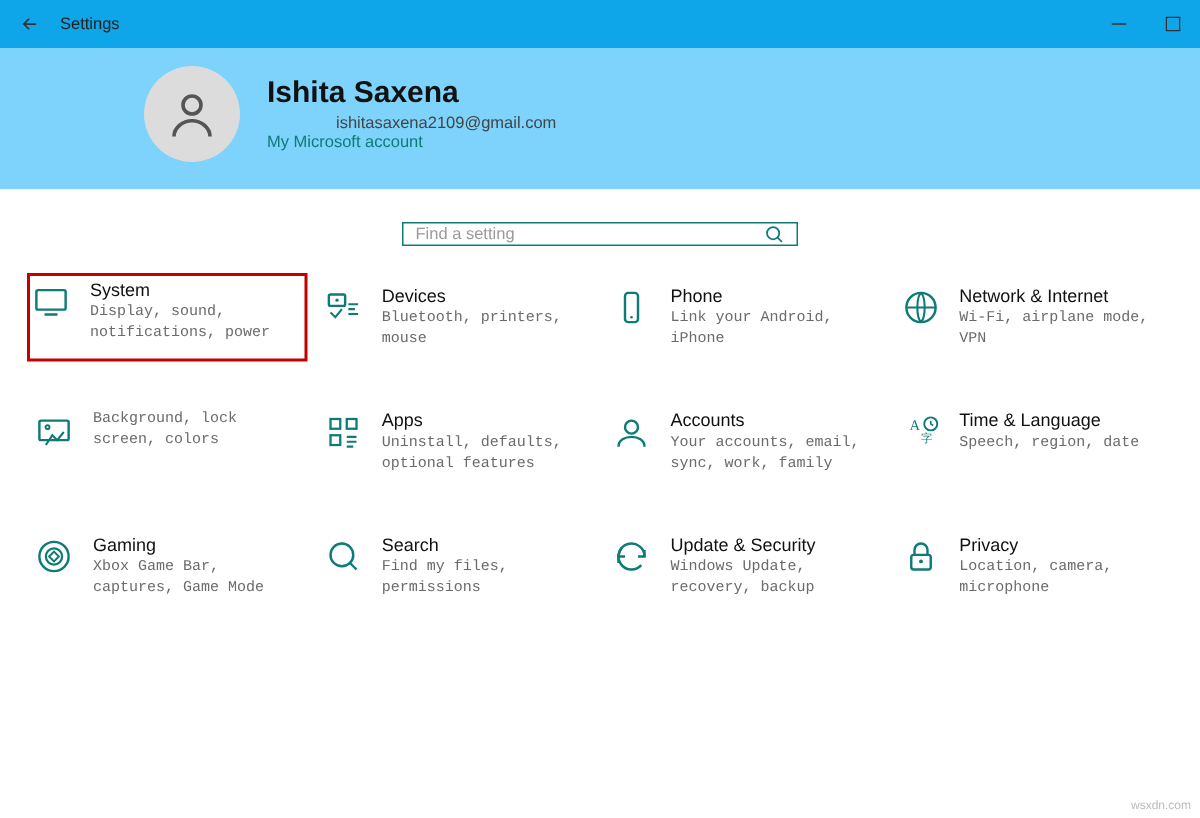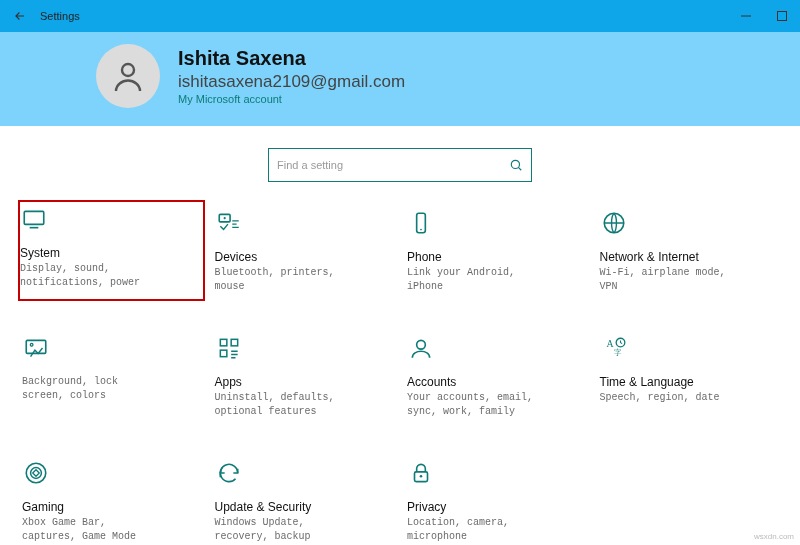--- a/index.html
+++ b/index.html
@@ -5,28 +5,28 @@
     * { box-sizing: border-box; margin: 0; padding: 0; }
     body { font-family: "Segoe UI", sans-serif; background: #fff; color: #000; width: 800px; height: 545px; overflow: hidden; position: relative; }
     .titlebar { display: flex; align-items: center; height: 32px; background: #0ea5e9; }
     .back-btn { width: 40px; display: flex; align-items: center; justify-content: center; color: #333; }
     .title { font-size: 11px; font-weight: 400; color: #222; }
     .win-controls { margin-left: auto; display: flex; }
     .win-btn { width: 36px; height: 32px; display: flex; align-items: center; justify-content: center; color: #333; }
     .header { background: #7dd3fc; padding: 12px 0 18px 96px; display: flex; align-items: center; gap: 18px; }
     .avatar { width: 64px; height: 64px; border-radius: 50%; background: #dcdcdc; display: flex; align-items: center; justify-content: center; color: #555; }
     .user-name { font-size: 20px; font-weight: 600; color: #111; }
-    .user-email { font-size: 17px; color: #444; margin-top: 2px; }
+    .user-email { font-size: 11px; color: #444; margin-top: 2px; margin-left: 46px; }
     .user-link { font-size: 11px; color: #0f7b77; margin-top: 1px; }
     .search-wrap { display: flex; justify-content: center; padding: 22px 0 22px 0; }
-    .search-box { width: 264px; height: 34px; border: 1.5px solid #0f7b77; display: flex; align-items: center; padding: 0 8px; }
+    .search-box { width: 264px; height: 16px; border: 1.5px solid #0f7b77; display: flex; align-items: center; padding: 0 8px; }
     .search-input { flex: 1; border: none; outline: none; font-size: 11px; color: #333; background: transparent; }
     .search-input::placeholder { color: #9a9a9a; }
     .grid { display: grid; grid-template-columns: repeat(4, 1fr); column-gap: 10px; row-gap: 32px; padding: 0 20px 20px 20px; }
-    .tile { display: flex; gap: 12px; padding: 4px 2px; flex-direction: column; }
+    .tile { display: flex; gap: 12px; padding: 4px 2px; }
     .tile.highlight { border: 2px solid #c40000; padding: 2px 0; margin: -4px -2px; }
     .tile-icon { width: 28px; height: 28px; flex-shrink: 0; color: #0f7b77; display: flex; align-items: flex-start; justify-content: center; margin-top: 2px; }
     .tile-title { font-size: 12px; font-weight: 400; color: #111; margin-bottom: 2px; }
     .tile-desc { font-size: 10px; color: #6b6b6b; line-height: 1.35; max-width: 140px; font-family: Liberation Mono, monospace; }
     svg { display: block; }
     .watermark { position: absolute; bottom: 4px; right: 6px; font-size: 8px; color: #bbb; }
   </style>
 </head>
 <body>
 
@@ -170,20 +170,31 @@
         </svg>
       </div>
       <div>
         <div class="tile-title">Gaming</div>
         <div class="tile-desc">Xbox Game Bar, captures, Game Mode</div>
       </div>
     </div>
     <div class="tile">
       <div class="tile-icon">
         <svg width="26" height="26" viewBox="0 0 24 24">
+          <use href="#icon-search"></use>
+        </svg>
+      </div>
+      <div>
+        <div class="tile-title">Search</div>
+        <div class="tile-desc">Find my files, permissions</div>
+      </div>
+    </div>
+    <div class="tile">
+      <div class="tile-icon">
+        <svg width="26" height="26" viewBox="0 0 24 24">
           <use href="#icon-update"></use>
         </svg>
       </div>
       <div>
         <div class="tile-title">Update &amp; Security</div>
         <div class="tile-desc">Windows Update, recovery, backup</div>
       </div>
     </div>
     <div class="tile">
       <div class="tile-icon">

